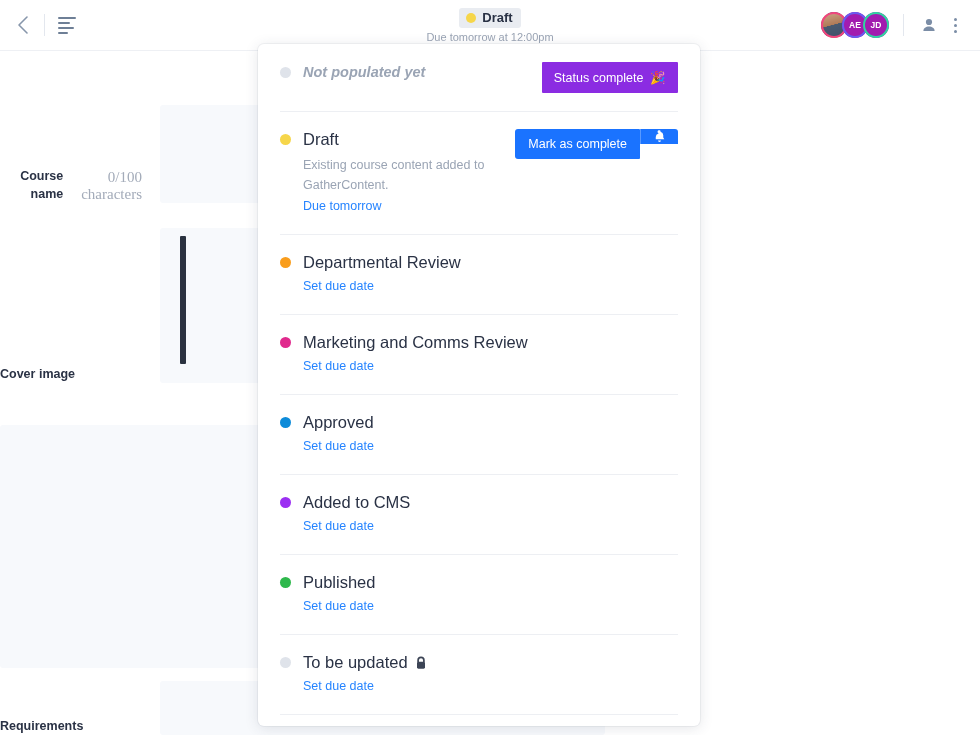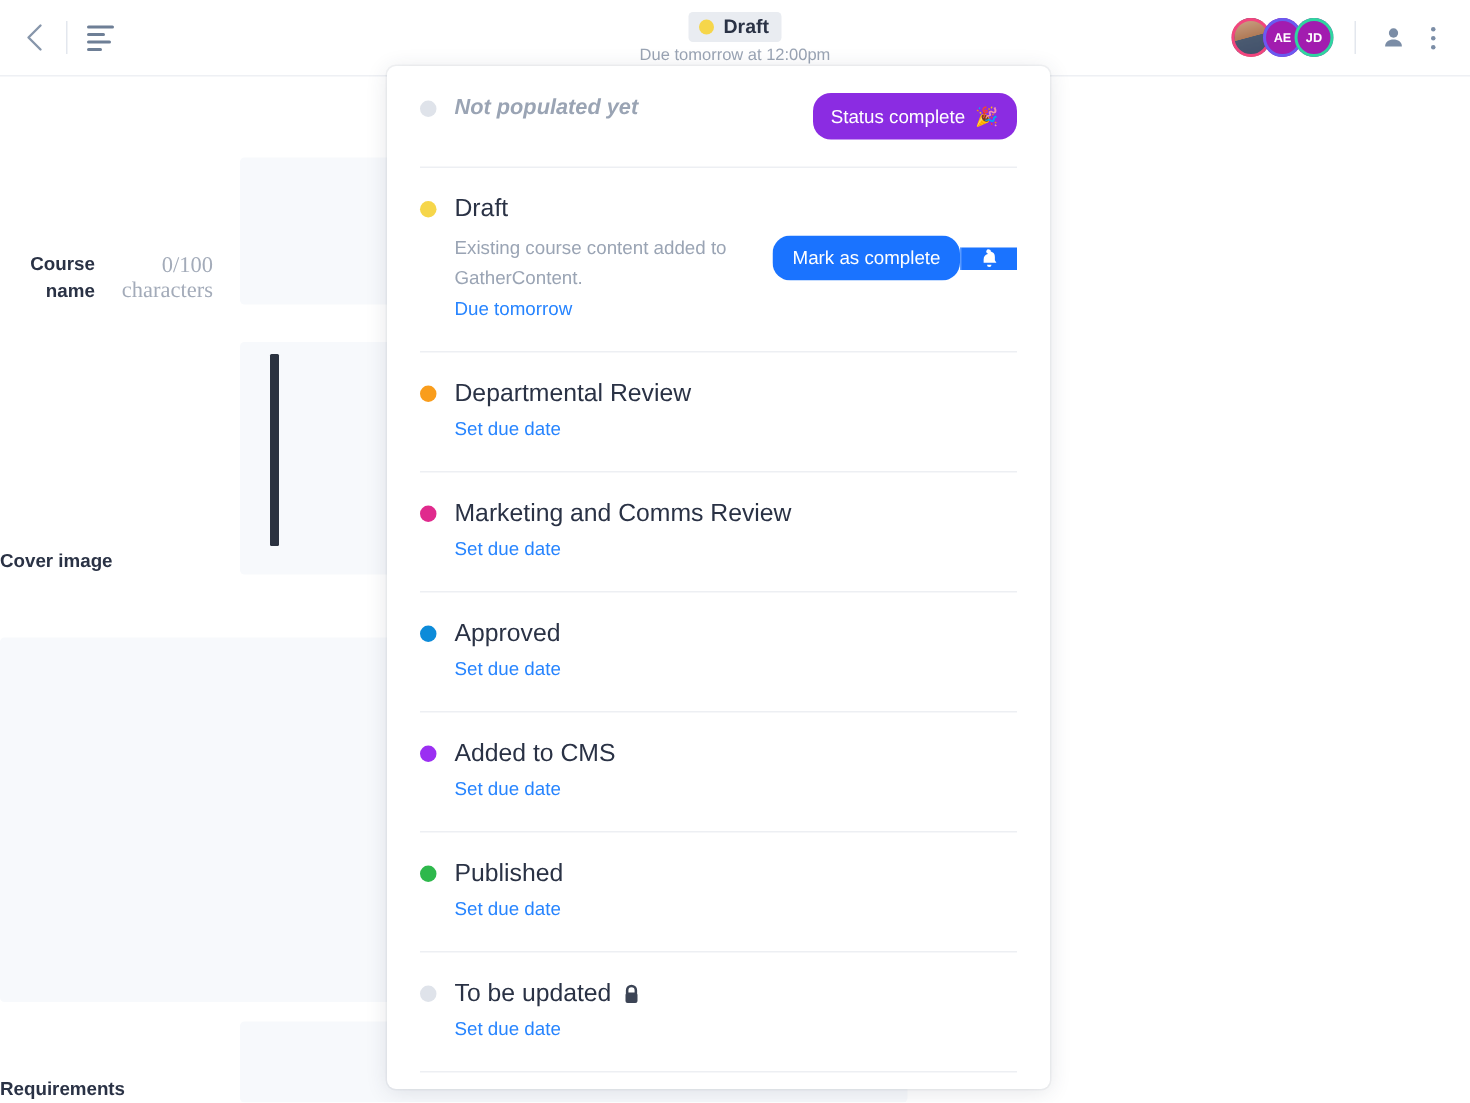--- a/index.html
+++ b/index.html
@@ -112,28 +112,28 @@
   .dd-name {
     font-size: 16.5px; color:#2a3245; font-weight:400; line-height: 25px;
     display:flex; align-items:center; gap:7px;
   }
   .dd-name.muted { color:#9aa4b4; font-style: italic; font-weight: 700; font-size: 14.5px; }
   .dd-desc { font-size: 12.5px; color:#9aa4b4; line-height: 20px; margin-top: 3px; }
   .dd-link { font-size: 12.5px; color:#2684ff; line-height: 20px; margin-top: 1px; cursor:pointer; display:inline-block; }
   .dd-actions { flex: 0 0 auto; margin-left: 10px; padding-top: 2px; }
 
   .btn {
-    border: none; border-radius: 12px; cursor: pointer;
+    border: none; border-radius: 1px; cursor: pointer;
     font-family: "Liberation Sans", sans-serif;
   }
   .btn-purple {
     background: #8b2ce2; color:#fff; font-size: 12.5px; font-weight: 400;
     padding: 8px 12px; display:flex; align-items:center; gap:7px;
   }
-  .btn-blue-group { display:flex; align-items:center; border-radius:3px; overflow:hidden;margin-top:28px; }
+  .btn-blue-group { display:flex; align-items:flex-start; border-radius:3px; overflow:hidden; }
   .btn-blue {
     background:#1a73ff; color:#fff; font-size:12.5px; padding: 8px 13px;
     display:flex; align-items:center;
   }
   .btn-blue-bell {
     background:#1a73ff; color:#fff; width: 38px;
     display:flex; align-items:center; justify-content:center;
     border-left: 1px solid rgba(255,255,255,.28); cursor:pointer;
   }
   .pad-top { padding-top: 16px; }

